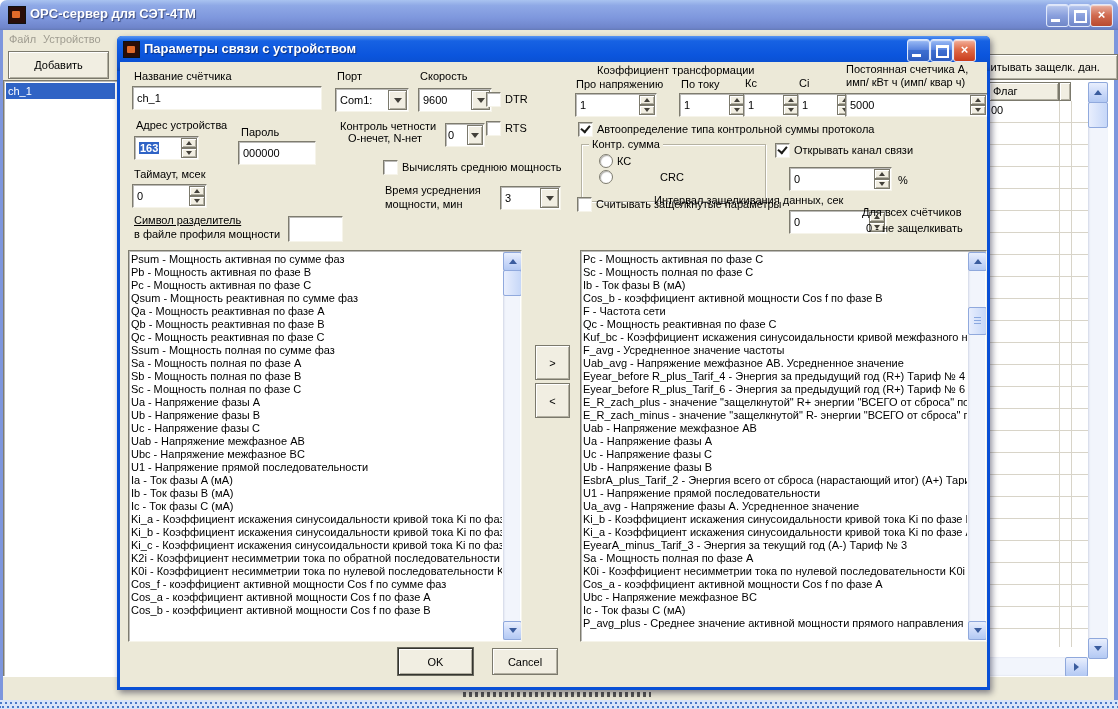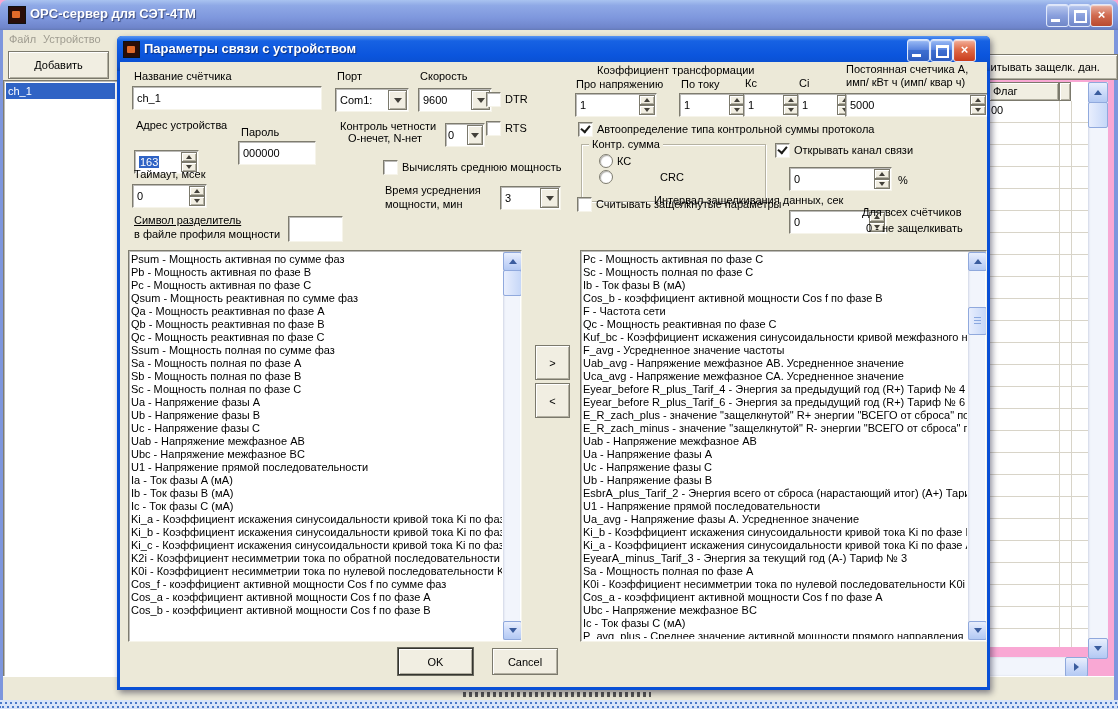--- a/index.html
+++ b/index.html
@@ -1,17 +1,17 @@
 <!DOCTYPE html>
 <html><head>
 <meta charset="utf-8">
 <style>
   html,body{margin:0;padding:0;}
   body{font-family:"Liberation Sans",sans-serif;font-size:11px;color:#000;background:#4d6185;}
-  .screen{position:relative;width:1118px;height:709px;overflow:hidden;background:#f9a8d4;}
+  .screen{position:relative;width:1118px;height:709px;overflow:hidden;background:#ffffff;}
   .abs{position:absolute;}
   .lbl{position:absolute;white-space:nowrap;font-size:11px;line-height:13px;}
   .nosel{user-select:none;}
 
   
   .titlebar{position:absolute;left:0;top:0;right:0;height:30px;
     background:linear-gradient(180deg,#a9c3f0 0%,#8fa9e6 18%,#7e97dd 60%,#6f85cb 92%,#657bb8 100%);
     border-radius:7px 7px 0 0;}
   .dlg-titlebar{position:absolute;left:0;top:0;right:0;height:35px;
     background:linear-gradient(180deg,#5a96f2 0%,#1762e3 14%,#0b55dd 55%,#0a4ecb 88%,#0944b0 100%);
@@ -274,21 +274,21 @@
             <span class="sbtn">
               <span class="tu"></span>
             </span>
             <span class="sbtn">
               <span class="td"></span>
             </span>
           </span>
       </div>
 
       <span class="lbl" style="left:16px;top:57px;">Адрес устройства</span>
-      <div class="edit sunken" style="left:14px;top:88px;width:55px;">
+      <div class="edit sunken" style="left:14px;top:74px;width:55px;font-weight:bold;">
         <span class="val sel-val">163</span>
         <span class="side-btns">
             <span class="sbtn">
               <span class="tu"></span>
             </span>
             <span class="sbtn">
               <span class="td"></span>
             </span>
           </span>
       </div>
@@ -433,21 +433,20 @@
         <div class="items">
             <div class="li">Pc - Мощность активная по фазе C</div>
             <div class="li">Sc - Мощность полная по фазе C</div>
             <div class="li">Ib - Ток фазы B (мА)</div>
             <div class="li">Cos_b - коэффициент активной мощности Cos f по фазе B</div>
             <div class="li">F - Частота сети</div>
             <div class="li">Qc - Мощность реактивная по фазе C</div>
             <div class="li">Kuf_bc - Коэффициент искажения синусоидальности кривой межфазного н</div>
             <div class="li">F_avg - Усредненное значение частоты</div>
             <div class="li">Uab_avg - Напряжение межфазное AB. Усредненное значение</div>
-            <div class="li">Uca_avg - Напряжение межфазное CA. Усредненное значение</div>
             <div class="li">Eyear_before R_plus_Tarif_4 - Энергия за предыдущий год (R+) Тариф № 4</div>
             <div class="li">Eyear_before R_plus_Tarif_6 - Энергия за предыдущий год (R+) Тариф № 6</div>
             <div class="li">E_R_zach_plus - значение "защелкнутой" R+ энергии "ВСЕГО от сброса" по</div>
             <div class="li">E_R_zach_minus - значение "защелкнутой" R- энергии "ВСЕГО от сброса" п</div>
             <div class="li">Uab - Напряжение межфазное AB</div>
             <div class="li">Ua - Напряжение фазы A</div>
             <div class="li">Uc - Напряжение фазы C</div>
             <div class="li">Ub - Напряжение фазы B</div>
             <div class="li">EsbrA_plus_Tarif_2 - Энергия всего от сброса (нарастающий итог) (A+) Тари</div>
             <div class="li">U1 - Напряжение прямой последовательности</div>

